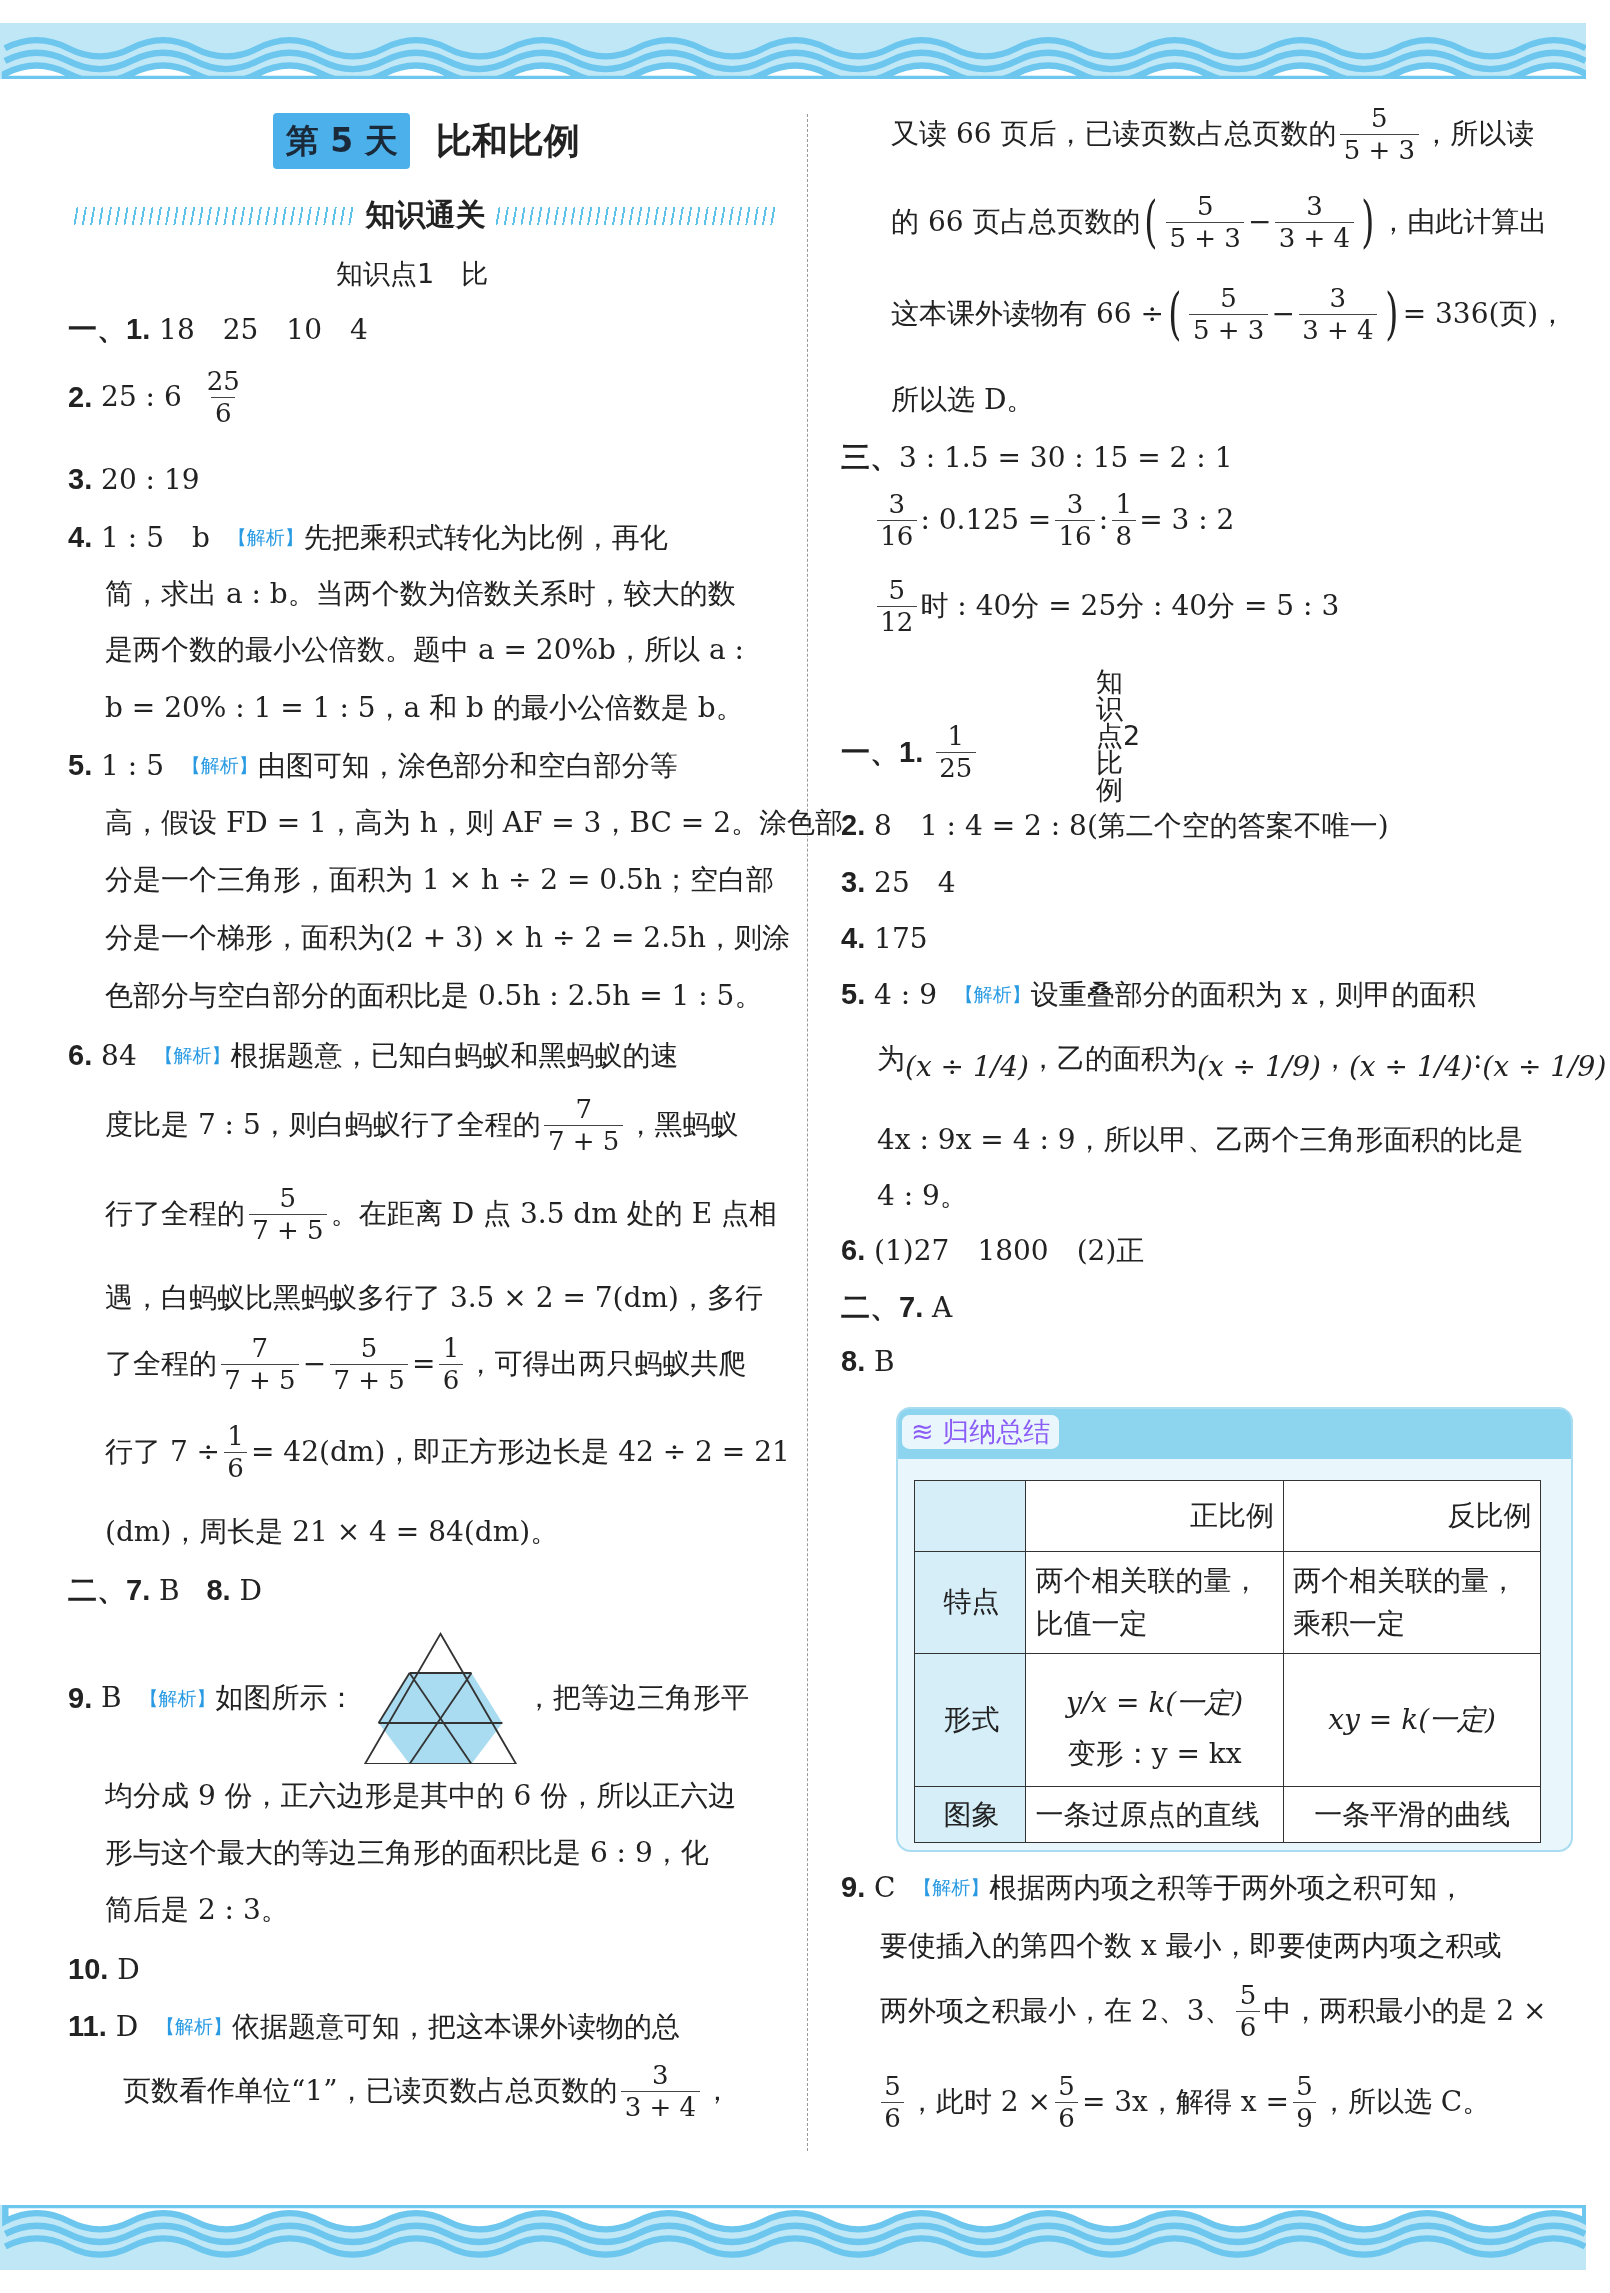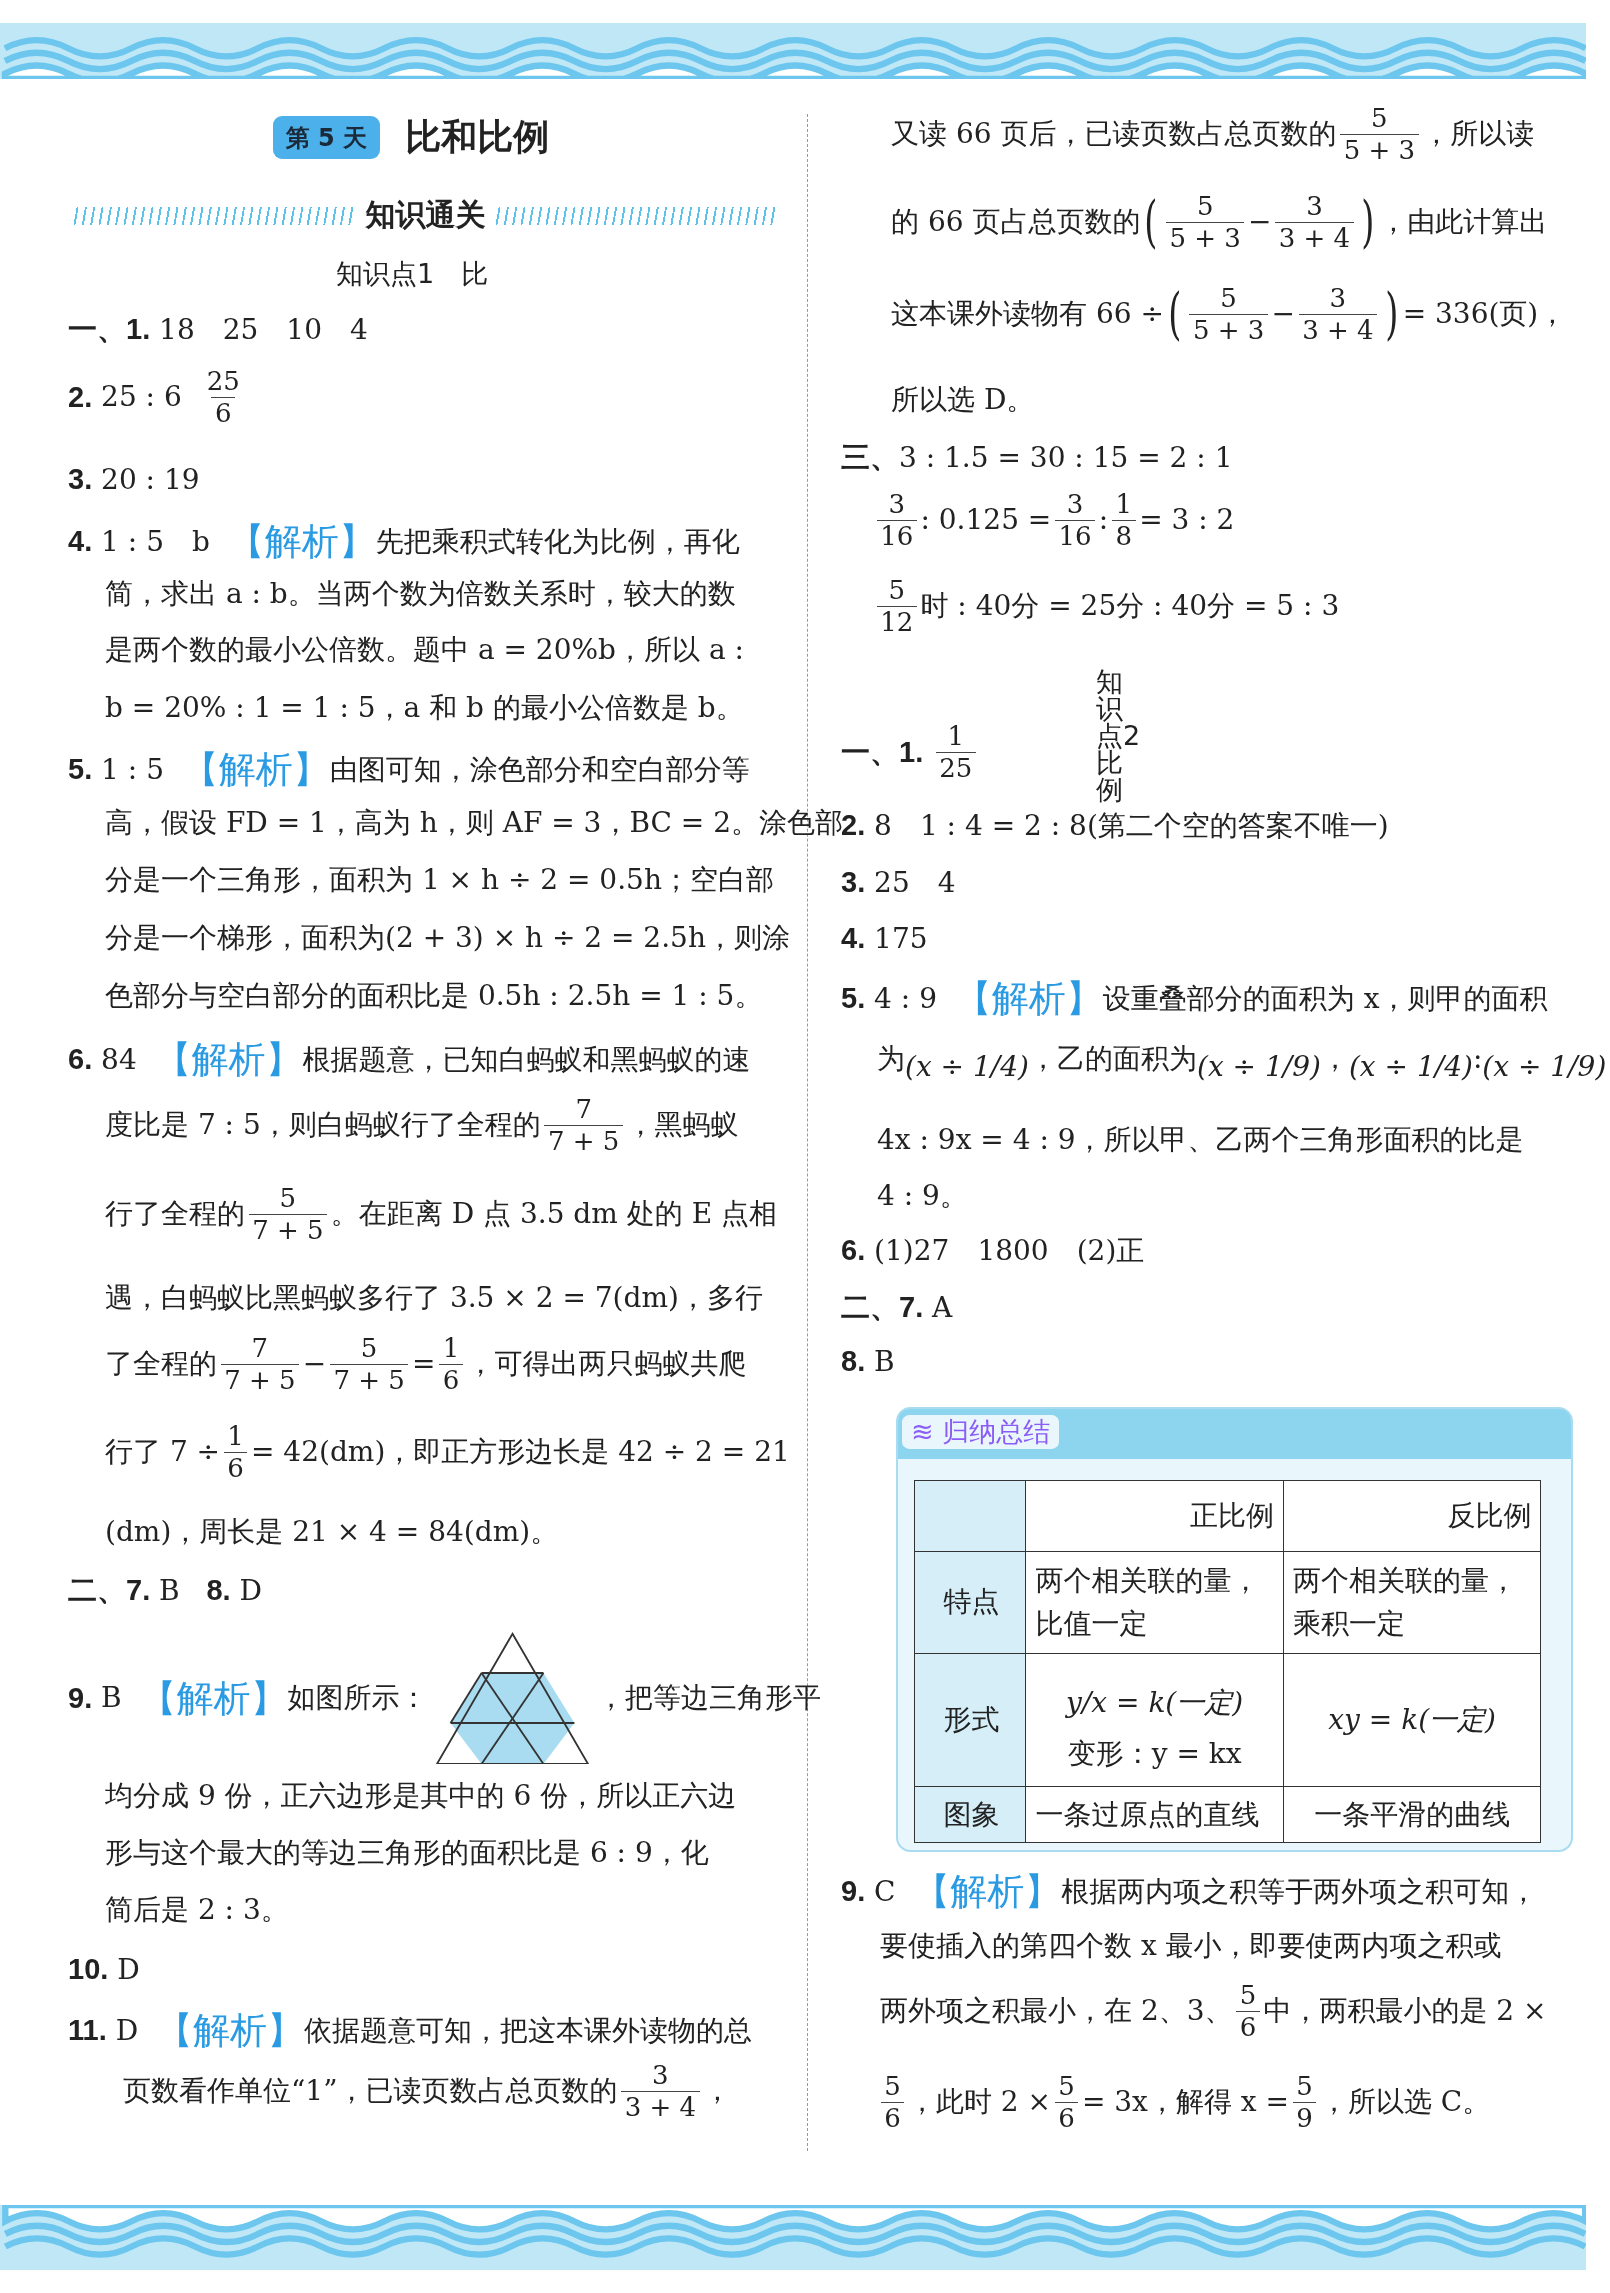--- a/index.html
+++ b/index.html
@@ -6,28 +6,28 @@
   body{width:1610px;height:2294px;position:relative;overflow:hidden;
        font-family:"DejaVu Serif","Liberation Serif",serif;color:#222;}
   .wave-band{position:absolute;left:0;width:1586px;height:56px;background:#bfe7f6;overflow:hidden;}
   .wave-band.top{top:23px;}
   .wave-band.bottom{top:2205px;height:65px;}
   .wave-band svg{position:absolute;left:0;top:0;}
   .divider{position:absolute;left:807px;top:114px;width:0;height:2037px;border-left:1.8px dashed #999;}
   .col{position:absolute;font-size:28px;line-height:1;}
   .line{position:absolute;white-space:nowrap;display:flex;align-items:center;}
   .num{font-family:"Liberation Sans","DejaVu Sans",sans-serif;font-weight:bold;font-size:29px;}
-  .tag{color:#2a9be3;font-family:"DejaVu Sans",sans-serif;font-size:37px;}
+  .tag{color:#2a9be3;font-family:"DejaVu Sans",sans-serif;font-size:19px;}
   .frac{display:inline-flex;flex-direction:column;align-items:center;vertical-align:middle;margin:0 3.6px;font-size:26px;}
   .frac .n{padding:0 3.6px 2.7px;}
   .frac .d{border-top:1.8px solid #444;padding:2.7px 3.6px 0;}
   .paren{font-size:56px;font-weight:200;line-height:1;transform:scaleX(.6);display:inline-block;}
   .it{font-style:italic;margin-top:17px;}
   .title-wrap{position:absolute;left:273px;top:113px;display:flex;align-items:center;}
-  .badge{background:#4cb1ea;border-radius:9px;padding:5.5px 12.7px;font-family:"DejaVu Sans",sans-serif;font-weight:bold;font-size:24px;color:#1a2a3a;}
+  .badge{background:#4cb1ea;border-radius:4px;padding:5.5px 12.7px;font-family:"DejaVu Sans",sans-serif;font-weight:bold;font-size:33px;color:#1a2a3a;}
   .title-text{margin-left:25.5px;font-family:"DejaVu Sans",sans-serif;font-weight:bold;font-size:36px;color:#222;}
   .section-banner{position:absolute;left:73px;top:195px;width:705px;display:flex;align-items:center;justify-content:center;}
   .ticks{flex:1;height:18px;background:repeating-linear-gradient(100deg,transparent 0 3.6px,#5dc2ea 3.6px 5.5px,transparent 5.5px 8.2px);}
   .section-banner .lbl{padding:0 9px;font-family:"DejaVu Sans",sans-serif;font-weight:bold;font-size:30px;}
   .kp{position:absolute;font-family:"DejaVu Sans",sans-serif;font-size:27px;}
   .summary{position:absolute;left:896px;top:1407px;width:673px;height:441px;background:#e9f7fc;border:2.7px solid #a9dcf0;border-radius:14.5px;}
   .summary-head{position:absolute;left:0;top:0;width:100%;height:50px;background:#8dd4ef;border-radius:11.8px 11.8px 0 0;}
   .summary-label{position:absolute;left:4px;top:5.5px;background:#e9f7fc;border-radius:7.3px;padding:3.6px 9px;color:#8b5cf6;font-family:"DejaVu Sans",sans-serif;font-size:27px;}
   table.sum{position:absolute;left:16.4px;top:71px;width:627px;border-collapse:collapse;font-size:28px;background:#fff;}
   table.sum td{border:1.8px solid #333;padding:7.3px 9px;vertical-align:middle;}

